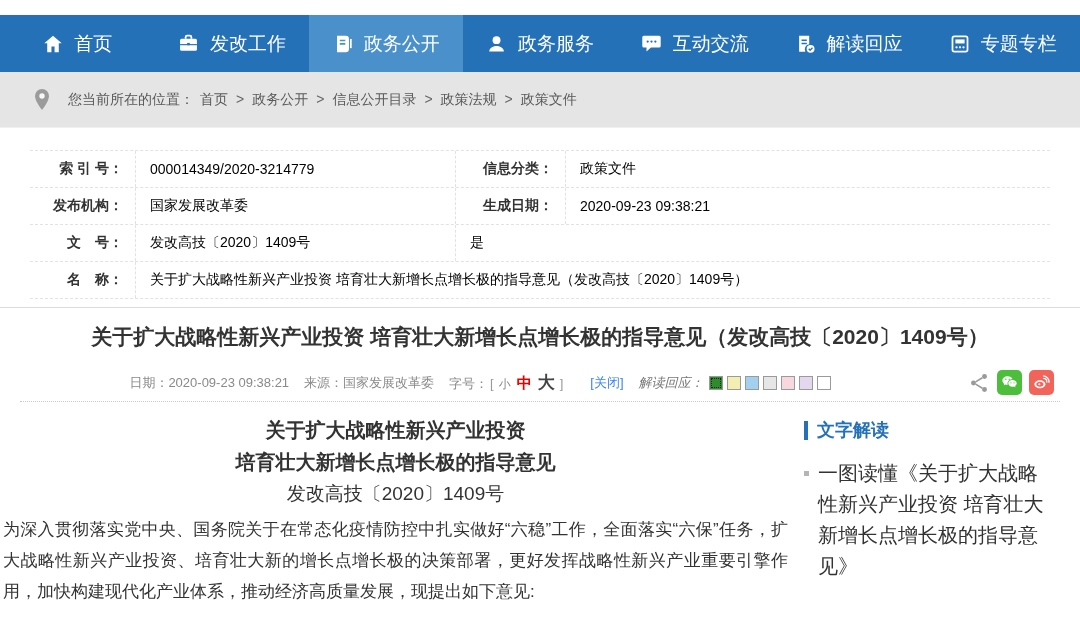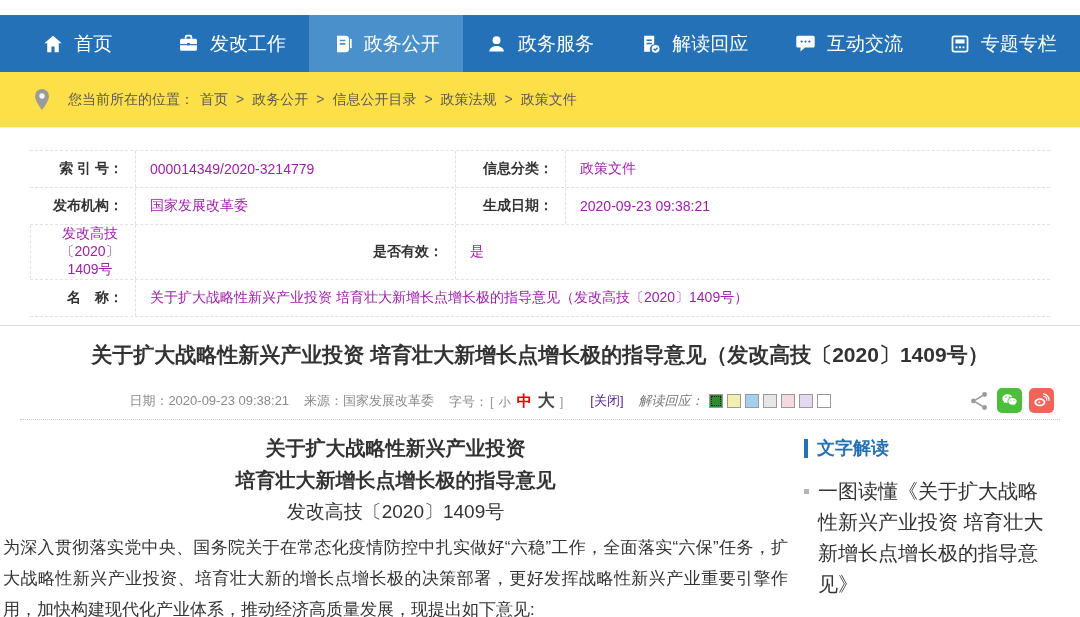--- a/index.html
+++ b/index.html
@@ -8,51 +8,51 @@
 
   
   .top-nav{display:flex;height:57px;background:#2471b8;}
   .nav-item{flex:1;display:flex;align-items:center;justify-content:center;gap:10px;
     color:#fff;font-size:19px;cursor:pointer;white-space:nowrap;}
   .nav-item.active{background:#4a90cb;}
   .nav-icon{display:inline-flex;align-items:center;}
   .nav-icon svg{display:block;}
 
   
-  .breadcrumb-bar{height:56px;background:#fde047;display:flex;align-items:center;
+  .breadcrumb-bar{height:56px;background:#e5e5e5;display:flex;align-items:center;
     padding-left:34px;font-size:14px;color:#595959;border-bottom:1px solid #f0f0f0;box-sizing:border-box;}
   .pin{margin-right:18px;display:inline-flex;}
   .bc-sep{color:#666;margin:0 8px;}
   .bc-link{cursor:pointer;}
   .bc-prefix{margin-right:6px;}
 
   
   .table-wrap{margin:22px 30px 0 30px;border-top:1px dashed #e2e2e2;}
-  .info-row{display:grid;grid-template-columns:105px 320px 110px 1fr;border-bottom:1px dashed #e2e2e2;text-align:center;}
+  .info-row{display:grid;grid-template-columns:105px 320px 110px 1fr;border-bottom:1px dashed #e2e2e2;}
   .info-row.span{grid-template-columns:105px 1fr;}
   .cell{min-height:36px;display:flex;align-items:center;font-size:14px;box-sizing:border-box;}
   .cell.label{justify-content:flex-end;padding-right:12px;font-weight:bold;color:#333;}
-  .cell.value{padding-left:14px;border-left:1px dashed #e2e2e2;color:#a21caf;}
+  .cell.value{padding-left:14px;border-left:1px dashed #e2e2e2;color:#000000;}
   .info-row .l2{border-left:1px dashed #e2e2e2;}
 
   
   .title-band{border-top:1px solid #dcdcdc;margin-top:8px;}
   .page-title{text-align:center;font-size:21px;font-weight:bold;color:#333;
     padding:15px 50px 13px 50px;line-height:28px;}
 
   
   .meta-bar{position:relative;margin:0 20px;height:37px;border-bottom:1px dotted #c9c9c9;
     display:flex;align-items:center;justify-content:center;font-size:13px;color:#8a8a8a;}
   .meta-inner{display:flex;align-items:center;gap:1px;padding-right:120px;}
   .meta-item{margin-right:14px;white-space:nowrap;}
   .fs-bracket{color:#999;margin:0 2px;}
   .fs-small{color:#888;font-size:12px;margin:0 3px;cursor:pointer;}
   .fs-medium{color:#e60000;font-size:15px;font-weight:bold;margin:0 3px;cursor:pointer;}
   .fs-large{color:#444;font-size:17px;font-weight:bold;margin:0 3px;cursor:pointer;}
-  .close-btn{color:#4c1d95;margin-left:10px;margin-right:14px;cursor:pointer;white-space:nowrap;}
+  .close-btn{color:#3b82f6;margin-left:10px;margin-right:14px;cursor:pointer;white-space:nowrap;}
   .eye-label{font-style:italic;color:#777;margin-right:4px;white-space:nowrap;}
   .swatches{display:inline-flex;align-items:center;gap:4px;}
   .swatch{width:14px;height:14px;border:1px solid #9a9a9a;display:inline-block;cursor:pointer;box-sizing:border-box;}
   .swatch.selected{outline:1px dotted #222;outline-offset:-3px;}
   .share-group{position:absolute;right:6px;top:6px;display:flex;align-items:center;gap:7px;}
   .share-plain{display:inline-flex;cursor:pointer;}
   .share-badge{width:25px;height:25px;border-radius:5px;display:inline-flex;align-items:center;justify-content:center;cursor:pointer;}
   .share-badge.wechat{background:#4dbe3c;}
   .share-badge.weibo{background:#f2635a;}
 
@@ -111,38 +111,38 @@
           <svg width="22" height="22" viewBox="0 0 24 24">
             <circle cx="11.5" cy="7.8" r="4.3" fill="#fff"></circle>
             <path d="M3.5 20.3c0-4.4 5.2-6.2 8-6.2s8 1.8 8 6.2z" fill="#fff"></path>
             <path d="M16.8 15.2l1.6 1.5 1.6-1.5c.9-.9 0-2.6-1.6-1.6-1.6-1-2.5.7-1.6 1.6z" fill="#2471b8"></path>
           </svg>
         </span>
         <span>政务服务</span>
       </div>
       <div class="nav-item">
         <span class="nav-icon">
-          <svg width="22" height="22" viewBox="0 0 24 24">
-            <path fill="#fff" fill-rule="evenodd" d="M4.5 3h11v9.3a5.6 5.6 0 0 0-4.3 8.1H4.5V3zm2.6 4h5.8v1.6H7.1V7zm0 3.6h5.8v1.6H7.1v-1.6z"></path>
-            <circle cx="17" cy="17.3" r="4.3" fill="#fff"></circle>
-            <path d="M15 17.3l1.5 1.5 2.6-2.7" fill="none" stroke="#2471b8" stroke-width="1.5"></path>
-          </svg>
-        </span>
-        <span>解读回应</span>
-      </div>
-      <div class="nav-item">
-        <span class="nav-icon">
           <svg width="23" height="23" viewBox="0 0 24 24">
             <path d="M4 3.8h16a1.6 1.6 0 0 1 1.6 1.6v9.2A1.6 1.6 0 0 1 20 16.2h-8.6l-4.6 4.2v-4.2H4a1.6 1.6 0 0 1-1.6-1.6V5.4A1.6 1.6 0 0 1 4 3.8z" fill="#fff"></path>
             <circle cx="8" cy="10" r="1.2" fill="#2471b8"></circle>
             <circle cx="12" cy="10" r="1.2" fill="#2471b8"></circle>
             <circle cx="16" cy="10" r="1.2" fill="#2471b8"></circle>
           </svg>
         </span>
         <span>互动交流</span>
+      </div>
+      <div class="nav-item">
+        <span class="nav-icon">
+          <svg width="22" height="22" viewBox="0 0 24 24">
+            <path fill="#fff" fill-rule="evenodd" d="M4.5 3h11v9.3a5.6 5.6 0 0 0-4.3 8.1H4.5V3zm2.6 4h5.8v1.6H7.1V7zm0 3.6h5.8v1.6H7.1v-1.6z"></path>
+            <circle cx="17" cy="17.3" r="4.3" fill="#fff"></circle>
+            <path d="M15 17.3l1.5 1.5 2.6-2.7" fill="none" stroke="#2471b8" stroke-width="1.5"></path>
+          </svg>
+        </span>
+        <span>解读回应</span>
       </div>
       <div class="nav-item">
         <span class="nav-icon">
           <svg width="22" height="22" viewBox="0 0 24 24">
             <rect x="3.8" y="3.8" width="16.4" height="16.4" rx="2" fill="none" stroke="#fff" stroke-width="1.9"></rect>
             <rect x="7" y="7" width="10" height="4.4" fill="#fff"></rect>
             <circle cx="8.2" cy="15.6" r="1.25" fill="#fff"></circle>
             <circle cx="12" cy="15.6" r="1.25" fill="#fff"></circle>
             <circle cx="15.8" cy="15.6" r="1.25" fill="#fff"></circle>
           </svg>
@@ -169,22 +169,22 @@
         <div class="cell label l2">信息分类：</div>
         <div class="cell value v2">政策文件</div>
       </div>
       <div class="info-row">
         <div class="cell label l1">发布机构：</div>
         <div class="cell value v1">国家发展改革委</div>
         <div class="cell label l2">生成日期：</div>
         <div class="cell value v2">2020-09-23 09:38:21</div>
       </div>
       <div class="info-row">
+        <div class="cell label l1">文　号：</div>
         <div class="cell value v1">发改高技〔2020〕1409号</div>
-        <div class="cell label l2">是否有效：</div>
         <div class="cell value v2">是</div>
       </div>
       <div class="info-row span">
         <div class="cell label l1">名　称：</div>
         <div class="cell value v1">关于扩大战略性新兴产业投资 培育壮大新增长点增长极的指导意见（发改高技〔2020〕1409号）</div>
       </div>
     </div>
 
   <div class="title-band">
     <div class="page-title">关于扩大战略性新兴产业投资 培育壮大新增长点增长极的指导意见（发改高技〔2020〕1409号）</div>

